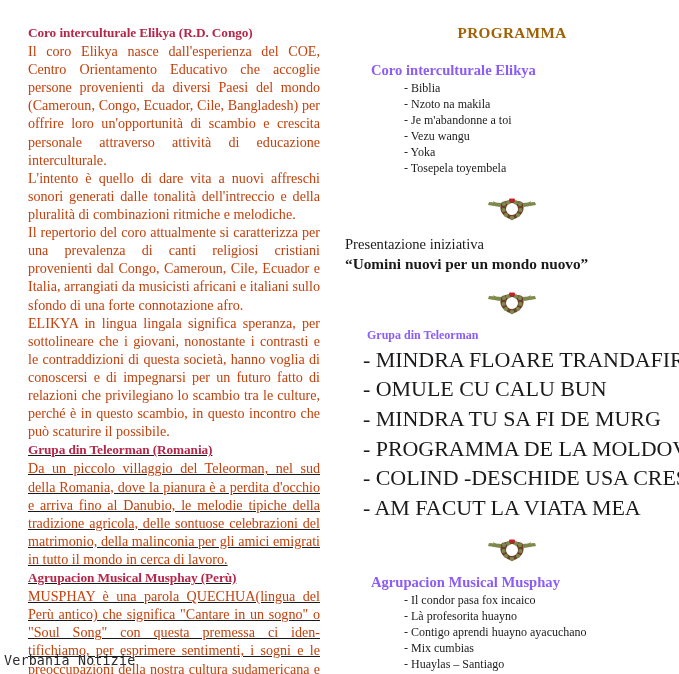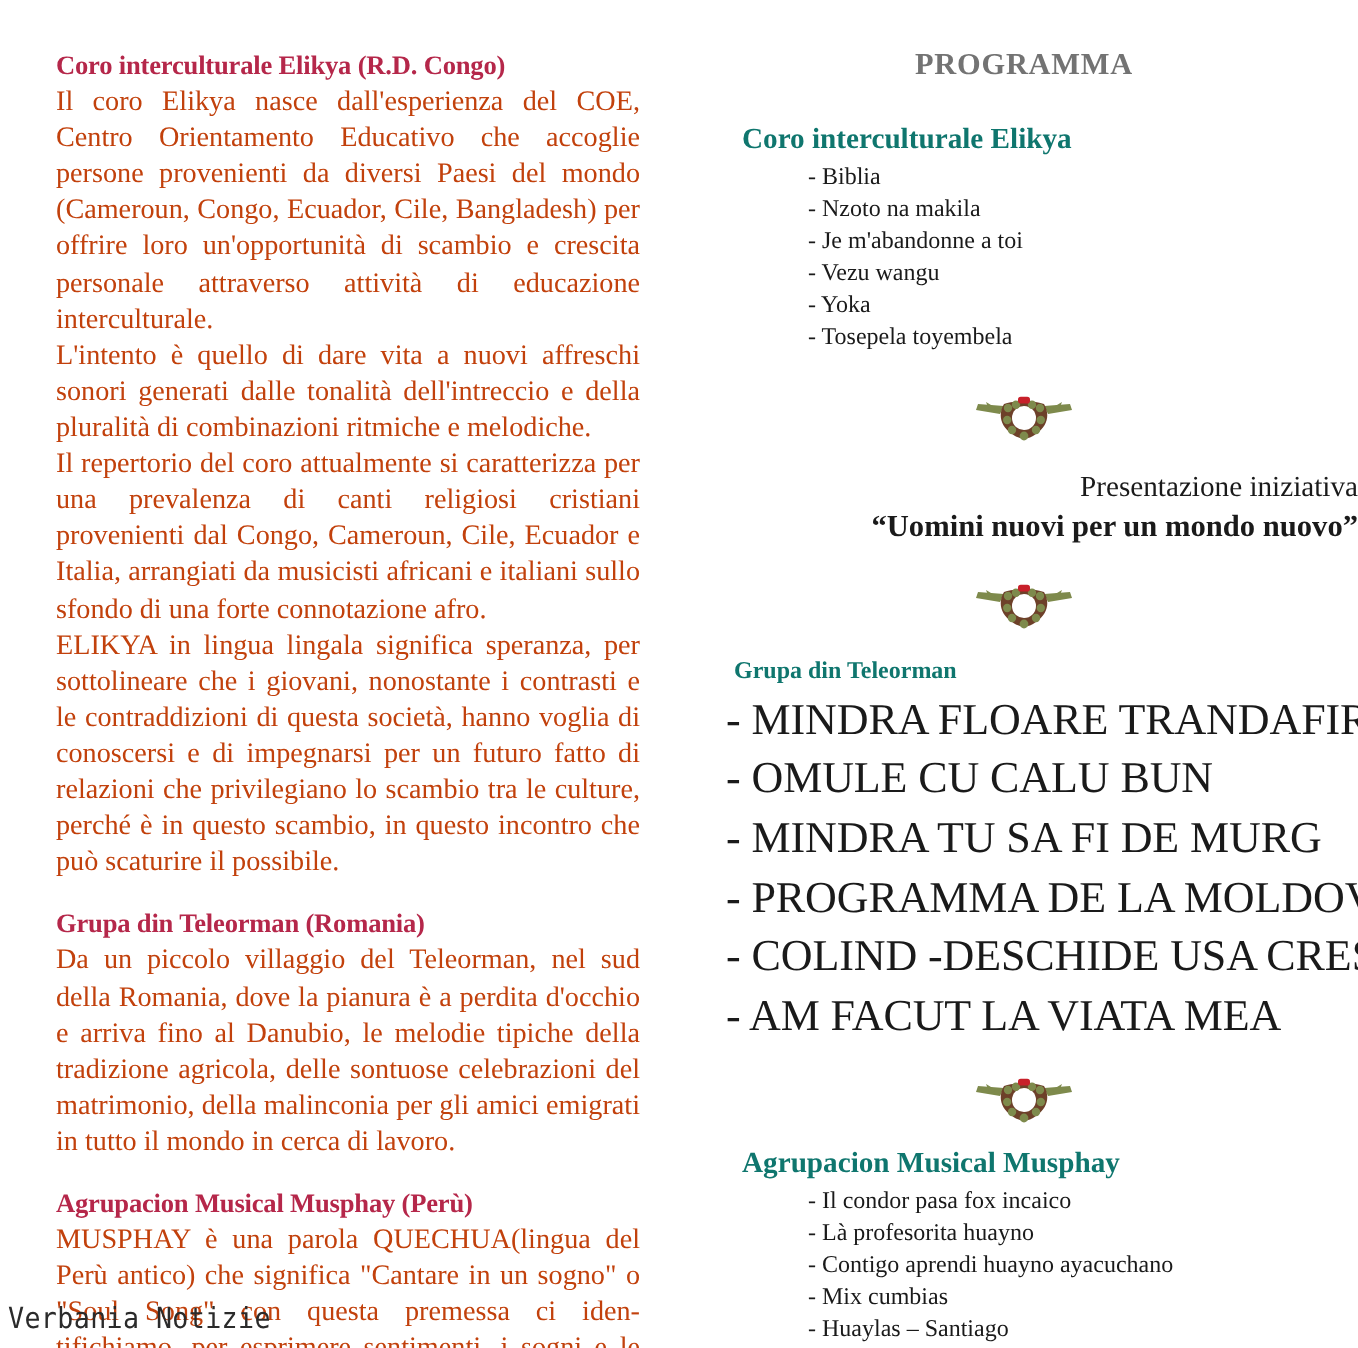--- a/index.html
+++ b/index.html
@@ -38,38 +38,38 @@
   }
   .grp-body{
     font-size:14.1px;
     line-height:1.285;
     text-align:justify;
     margin:0;
     color:#c2410c;
     hyphens:manual;
   }
   .block{margin-bottom:0;}
-  .block + .block{margin-top:13px;}
+  .block + .block{margin-top:1px;text-decoration:underline;}
 
   
   .programma{
-    color:#737373;
+    color:#a16207;
     font-weight:bold;
     font-size:15.2px;
     text-align:center;
     letter-spacing:0.4px;
     margin:0 0 20px 0;
   }
   .prog-block{margin:0;}
   .prog-title{
     font-weight:bold;
     font-size:14.6px;
     margin:0 0 2px 0;
     padding-left:26px;
-    color:#0f766e;
+    color:#8b5cf6;
   }
   .prog-list{
     list-style:none;
     margin:0;padding:0;
   }
   .prog-list li{
     font-size:12px;
     line-height:1.33;
     padding-left:59px;
     color:#1a1a1a;
@@ -78,21 +78,21 @@
   
   .prog-block.wide .prog-title{padding-left:22px;font-size:12px;}
   .prog-block.wide .prog-list li{
     padding-left:18px;
     font-size:22px;
     line-height:1.345;
     letter-spacing:-0.05px;
   }
 
   .presentazione{
-    text-align:right;
+    text-align:left;
     margin:0;
   }
   .pres-line1{
     font-size:14.6px;
     line-height:1.3;
     margin:0;
   }
   .pres-line2{
     font-size:15.3px;
     font-weight:bold;

